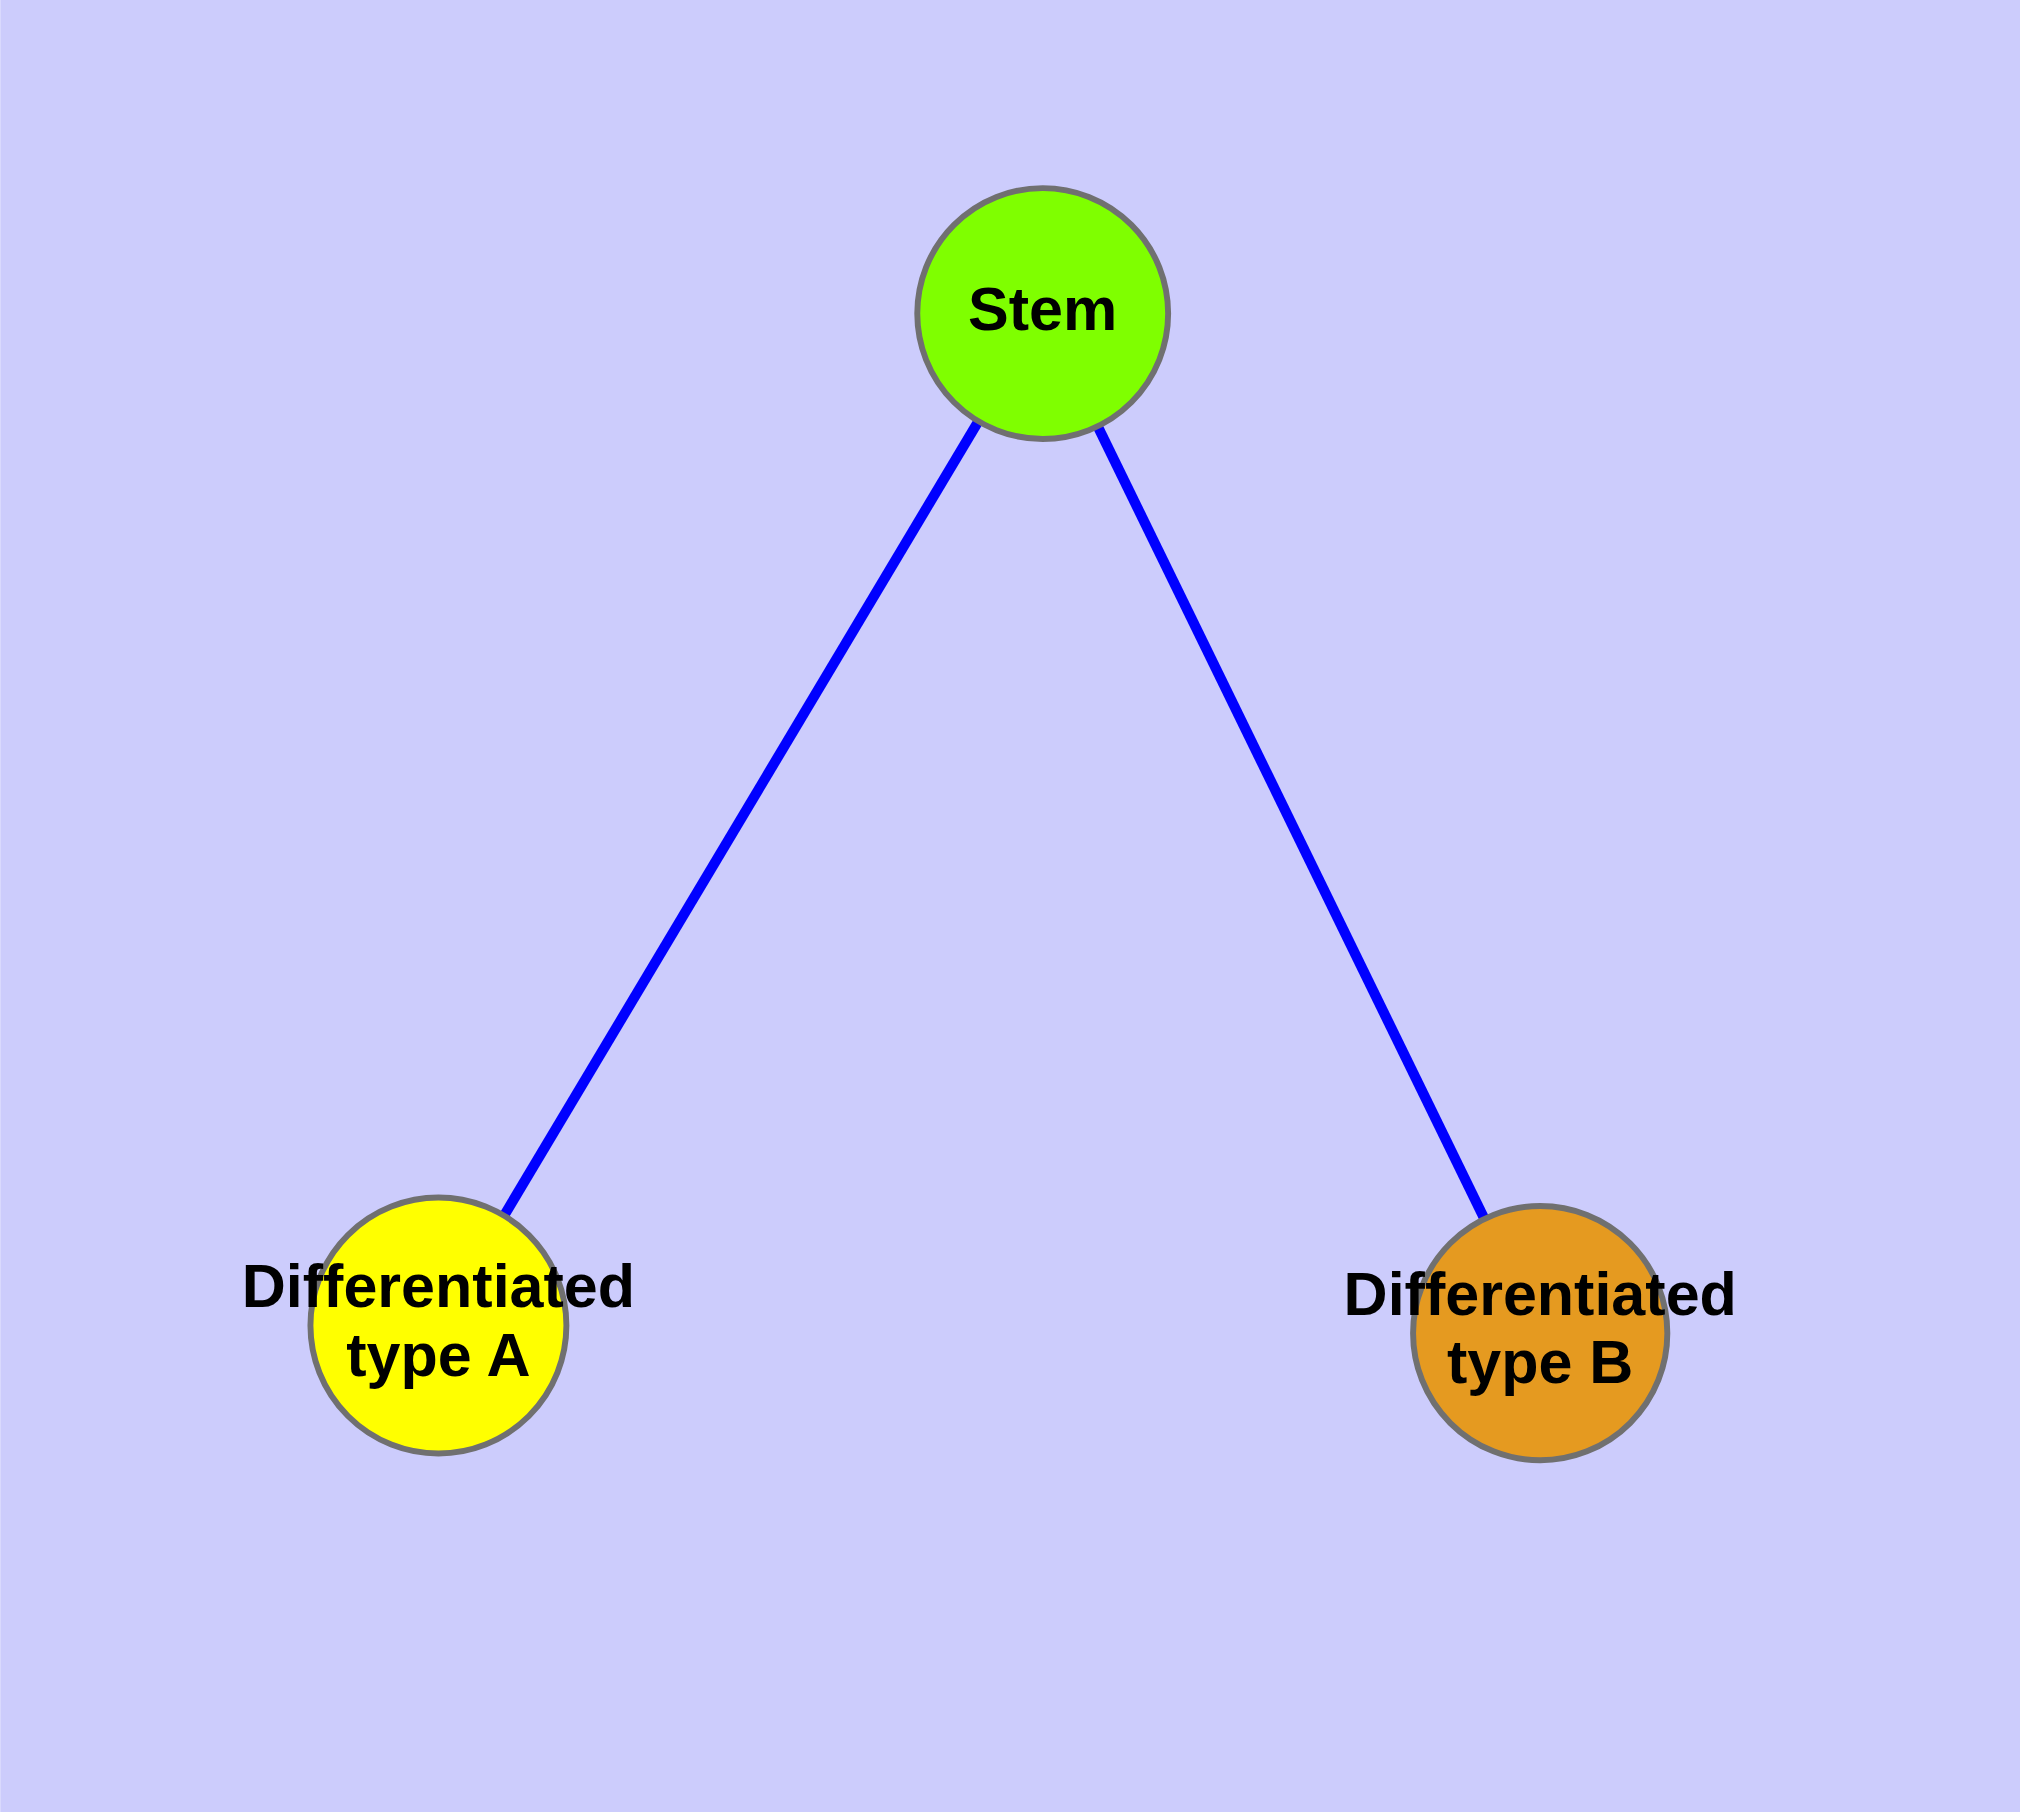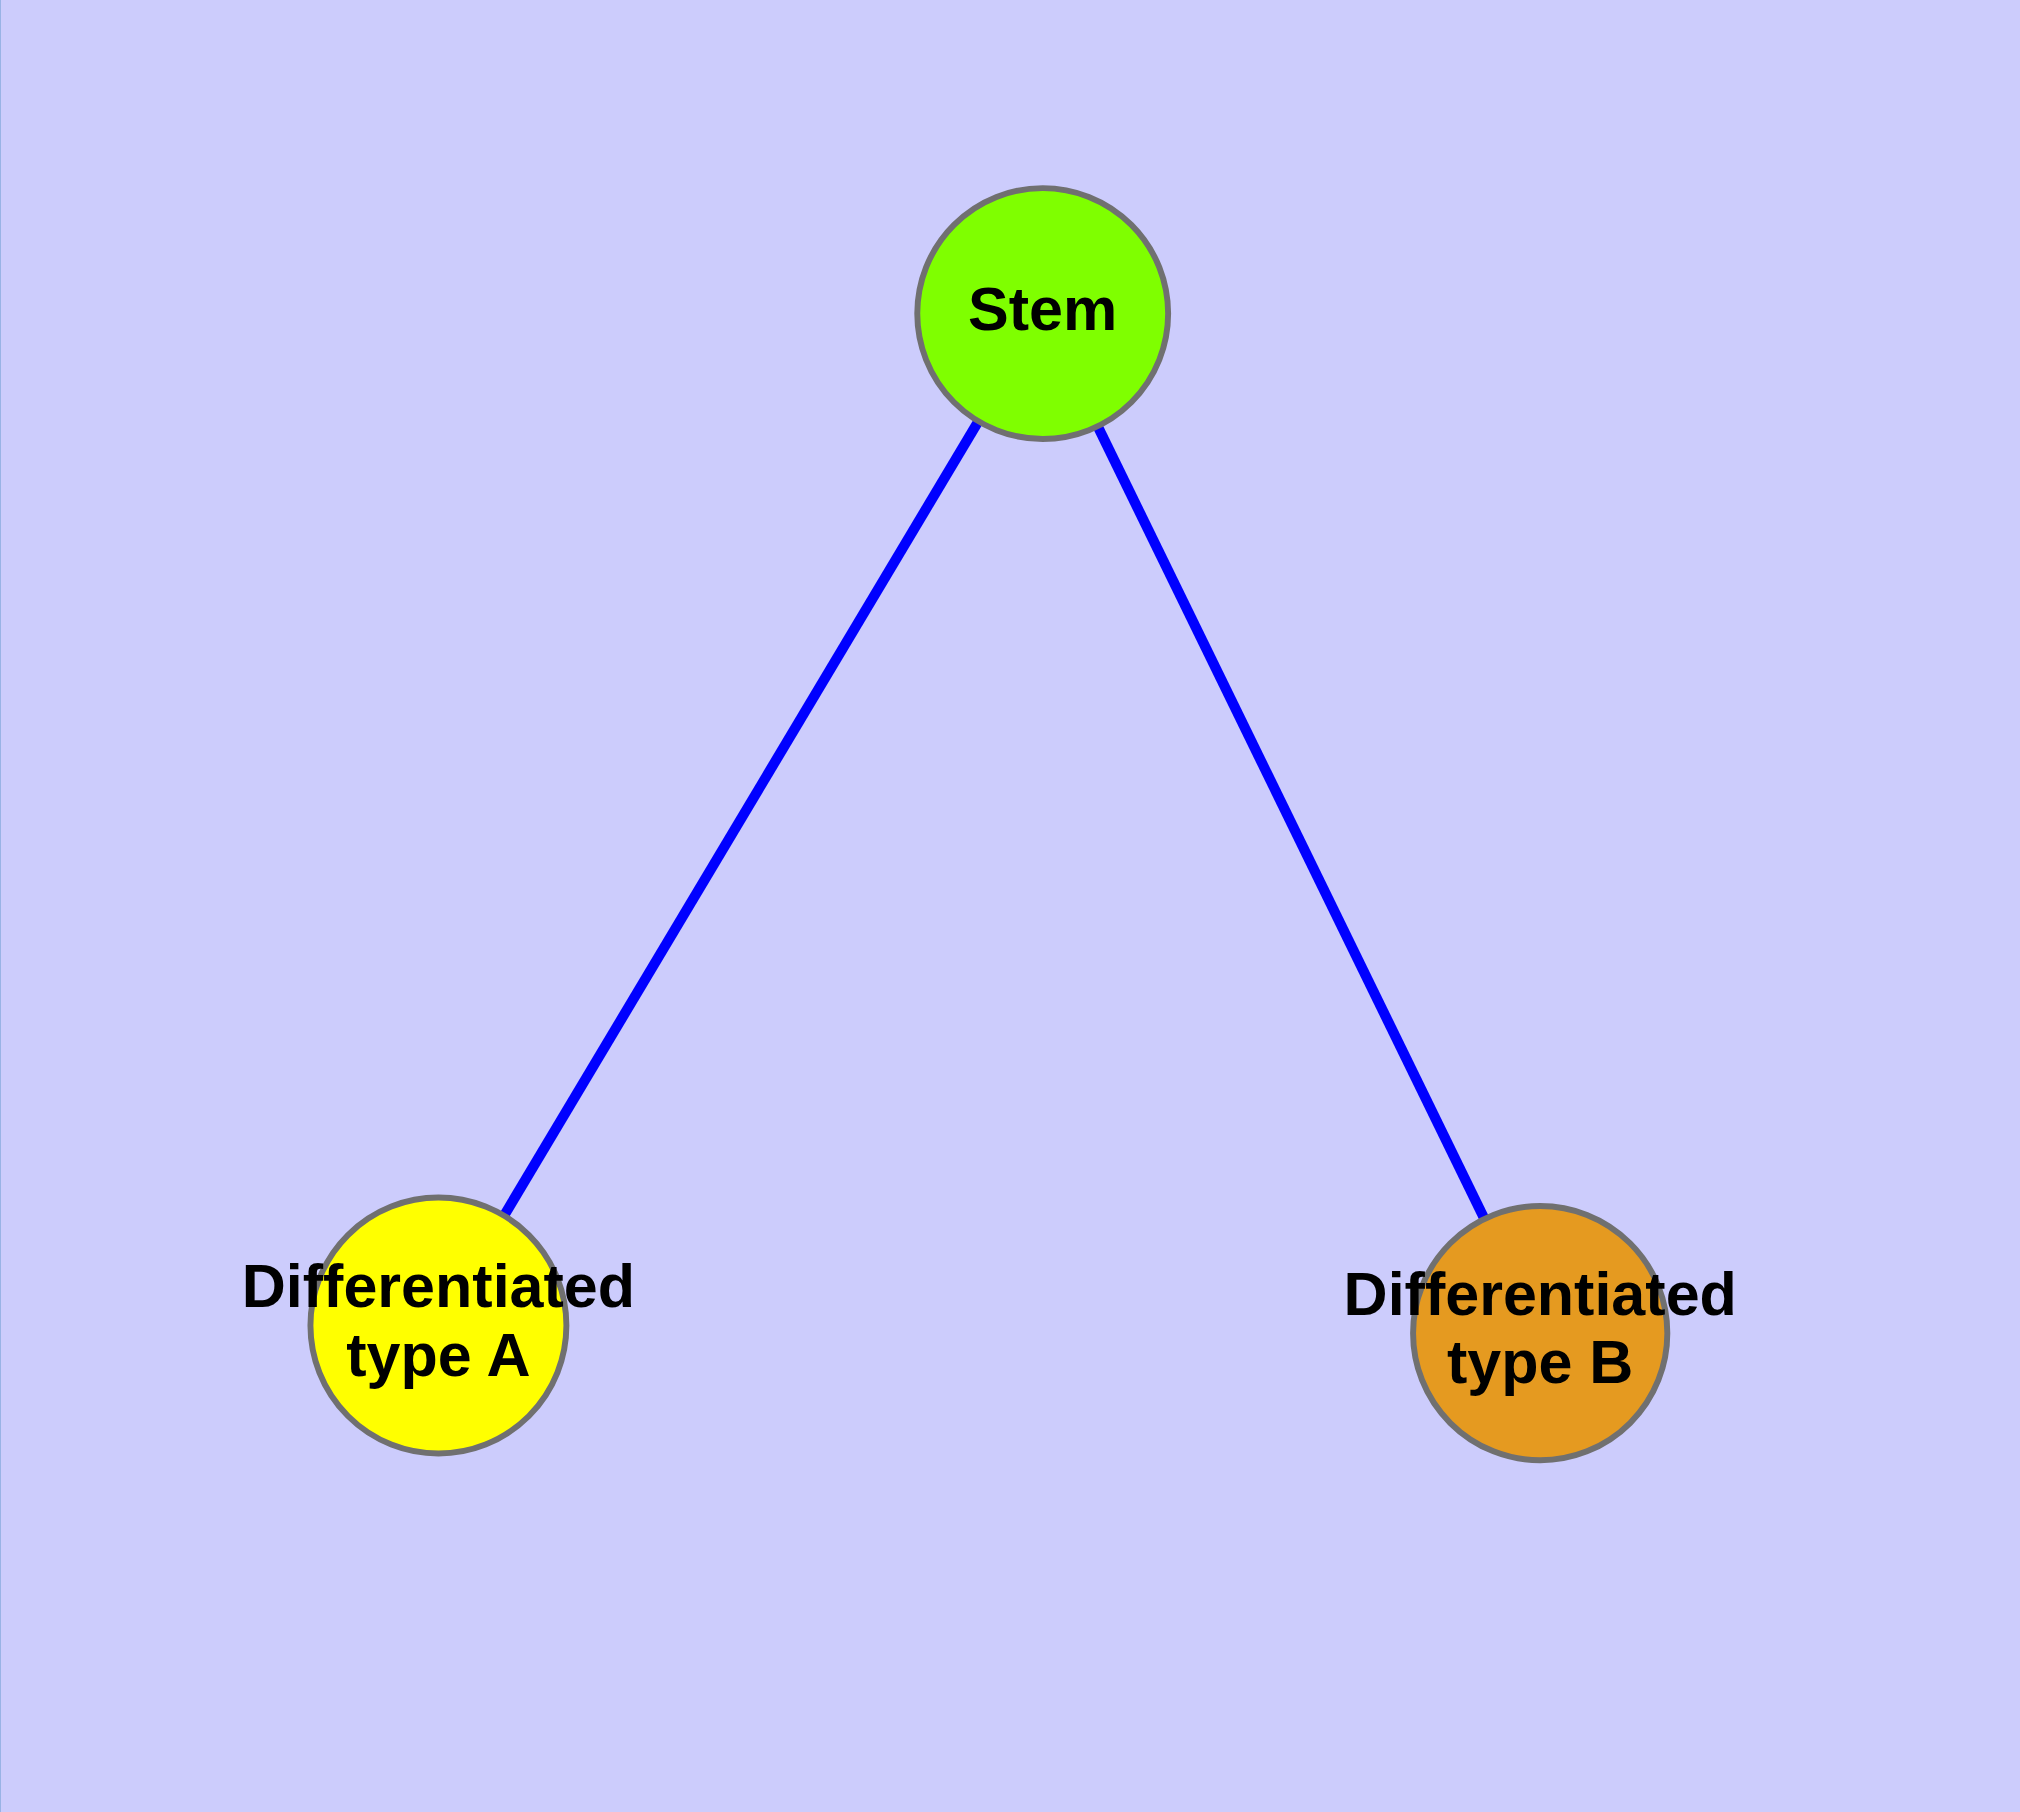--- a/index.html
+++ b/index.html
@@ -5,21 +5,21 @@
   html, body {
     margin: 0;
     padding: 0;
     background: #ccccfc;
   }
   #canvas {
     position: relative;
     width: 2021px;
     height: 1812px;
     overflow: hidden;
-    background: #0369a1;
+    background: #ffffff;
     font-family: "Liberation Sans", sans-serif;
   }
   #graph-svg {
     position: absolute;
     left: 0;
     top: 0;
     width: 2021px;
     height: 1812px;
     display: block;
   }

